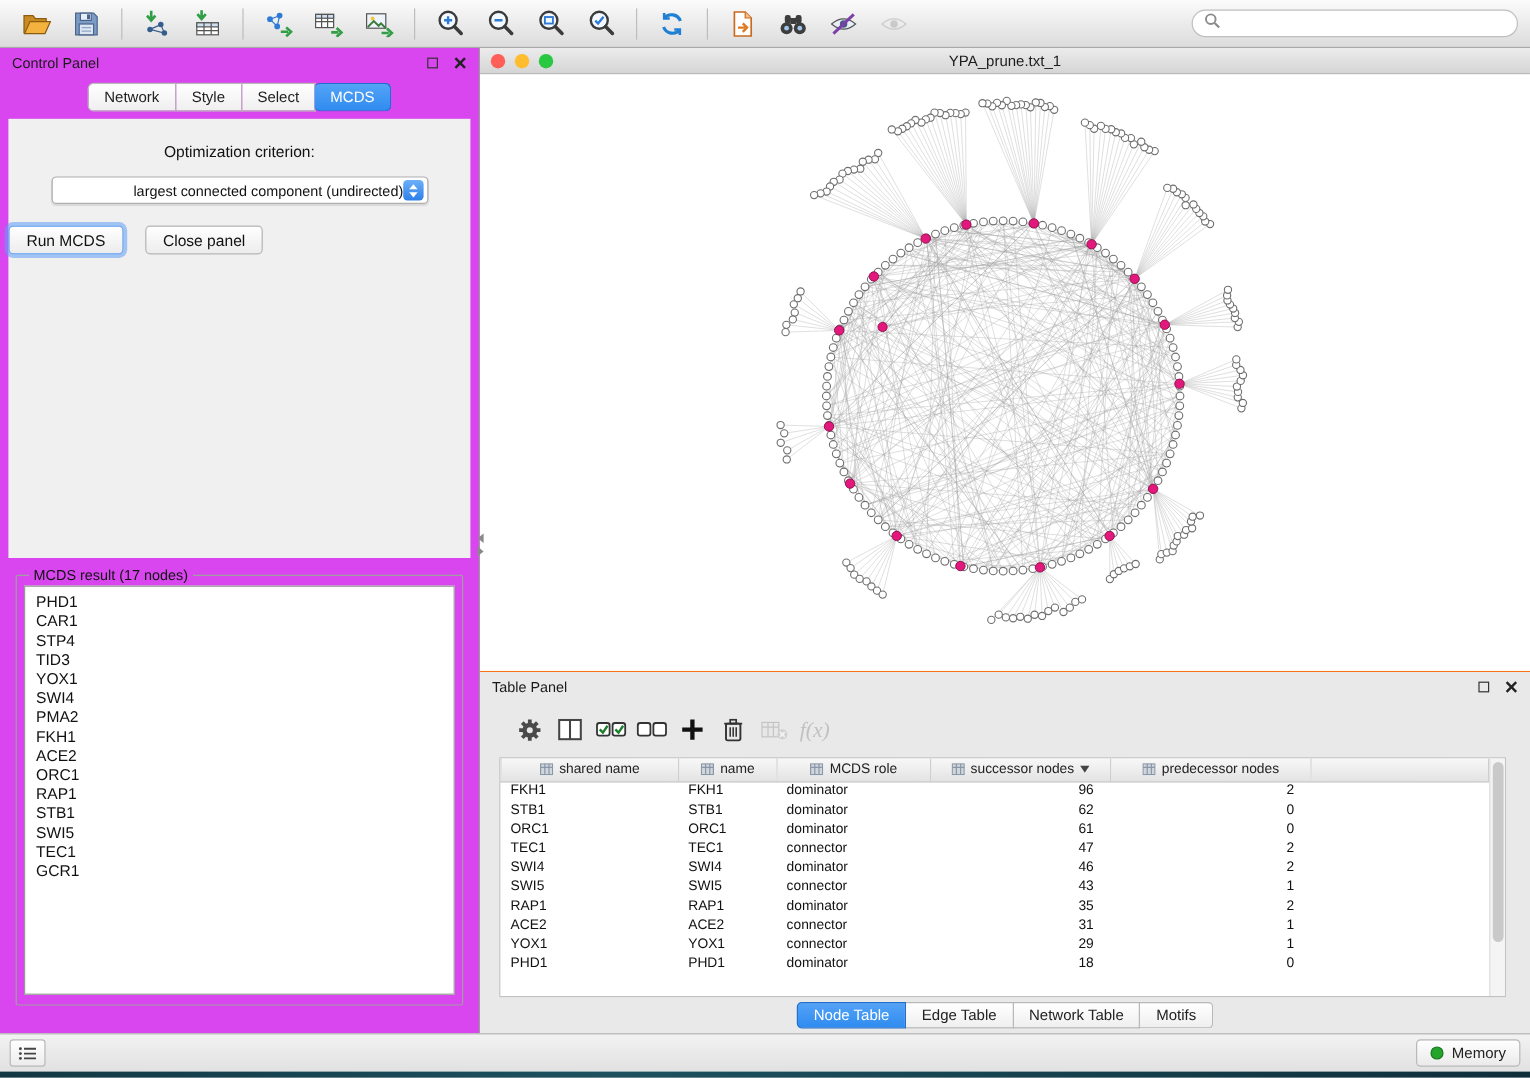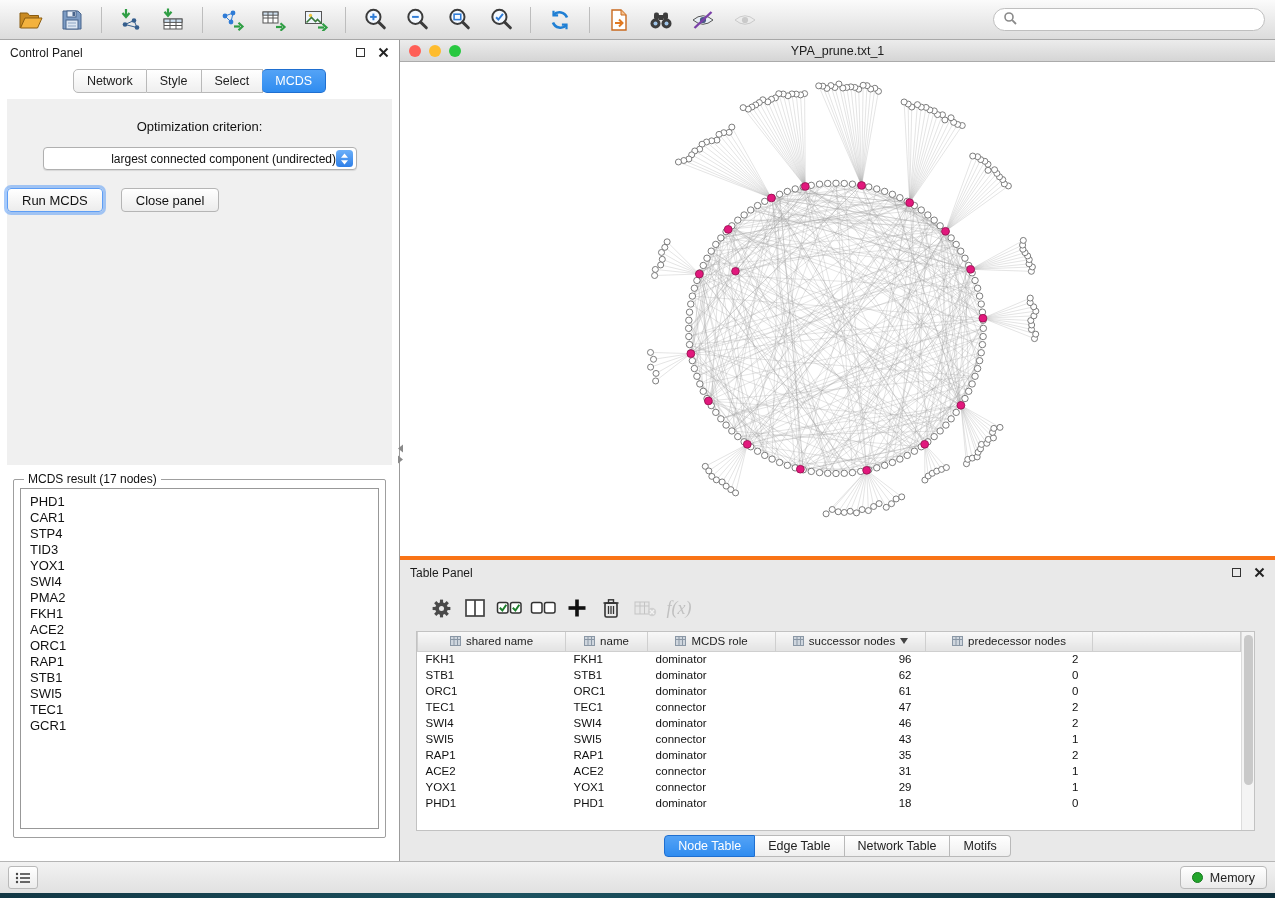--- a/index.html
+++ b/index.html
@@ -11,21 +11,21 @@
   .toolbar{flex:0 0 40px;background:linear-gradient(#fbfbfb,#dcdcdc);border-bottom:1px solid #a8a8a8;display:flex;align-items:center;padding:0 10px}
   #tb-buttons{display:flex;align-items:center;gap:2px}
   .tbtn{width:40px;height:34px;border:none;background:transparent;display:flex;align-items:center;justify-content:center;border-radius:5px;cursor:default}
   .tbtn.disabled{opacity:.4}
   .tsep{width:1px;height:26px;background:#bdbdbd;margin:0 7px}
   .search-field{margin-left:auto;width:272px;height:23px;background:#fff;border:1px solid #bfbfbf;border-radius:12px;display:flex;align-items:center;padding:0 9px;gap:6px}
   .search-field input{border:none;outline:none;flex:1;font-size:12px;background:transparent;font-family:"Liberation Sans",sans-serif}
 
   
   .main{flex:1;display:flex;min-height:0}
-  .control-panel{flex:0 0 400px;width:400px;background:#ffffff;display:flex;flex-direction:column;border-right:1px solid #9b9b9b}
+  .control-panel{flex:0 0 400px;width:400px;background:#d946ef;display:flex;flex-direction:column;border-right:1px solid #9b9b9b}
   .phead{flex:0 0 25px;height:25px;display:flex;align-items:center;padding:0 10px;font-size:12px;color:#1a1a1a}
   .win-icons{margin-left:auto;display:flex;align-items:center;gap:13px}
   .float-icon{width:9px;height:9px;border:1.5px solid #333;display:inline-block}
   .close-icon{display:inline-flex}
 
   .cp-tabs{display:flex;justify-content:center;margin:4px 0 6px}
   .cp-tab{font-size:12.5px;padding:4px 13px;background:linear-gradient(#ffffff,#efefef);border:1px solid #b9b9b9;border-left-width:0;color:#222}
   .cp-tab:first-child{border-left-width:1px;border-radius:5px 0 0 5px}
   .cp-tab:last-child{border-radius:0 5px 5px 0}
   .cp-tab.active{background:linear-gradient(#54a3f6,var(--tab_blue,#2f8cf0));border-color:#1f6fd0;color:#fff;border-radius:5px;margin-left:-1px}
@@ -38,21 +38,21 @@
   .btn-row{display:flex;gap:18px;margin-top:18px}
   .btn{height:24px;padding:0 14px;font-size:13px;background:linear-gradient(#ffffff,#ececec);border:1px solid #b5b5b5;border-radius:4px;color:#111;font-family:"Liberation Sans",sans-serif}
   .btn.focused{box-shadow:0 0 0 3px rgba(94,158,245,.55);border-color:#5e9ef5}
 
   .result-box{flex:1;margin:7px 13px 23px;border:1px solid #9f9f9f;border-radius:2px;padding:2px 6px 8px;display:flex;min-height:0}
   .result-box legend{font-size:12px;padding:0 4px;color:#111;margin-left:4px}
   .result-list{flex:1;background:#fff;border:1px solid #989898;padding:5px 9px;text-align:left;font-size:13px;line-height:16px;overflow:hidden;color:#111}
 
   
   .right{flex:1;display:flex;flex-direction:column;min-width:0}
-  .net-window{flex:0 0 520px;display:flex;flex-direction:column;background:#fff;border-bottom:4px solid #f97316}
+  .net-window{flex:0 0 520px;display:flex;flex-direction:column;background:#fff;border-bottom:1px solid #f97316}
   .net-title{flex:0 0 22px;background:linear-gradient(#ececec,#d5d5d5);border-bottom:1px solid #ababab;display:flex;align-items:center;padding:0 9px;position:relative}
   .traffic{display:flex;gap:8px;z-index:1}
   .traffic span{width:12px;height:12px;border-radius:50%;display:inline-block}
   .t-red{background:var(--traffic_red,#ff5f57)}
   .t-yellow{background:var(--traffic_yellow,#febc2e)}
   .t-green{background:var(--traffic_green,#28c840)}
   .net-title .title{position:absolute;left:0;right:0;text-align:center;font-size:12.5px;color:#1c1c1c}
   .net-canvas{flex:1;position:relative;background:#fff}
   .net-canvas svg{position:absolute;inset:0;width:100%;height:100%}
   .edges line{stroke:#9f9f9f;stroke-width:.55;opacity:.5}

